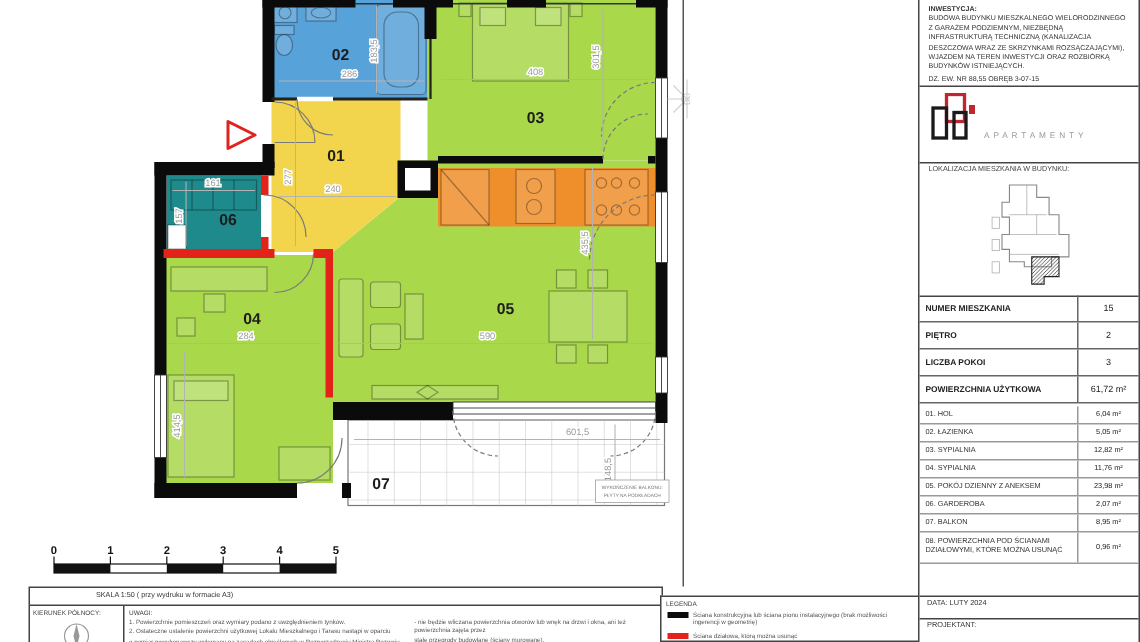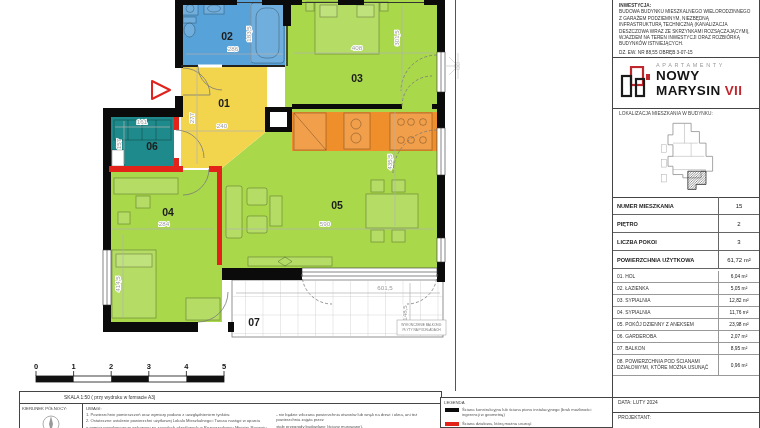--- a/index.html
+++ b/index.html
@@ -253,21 +253,20 @@
 
   <div class="abs" style="top:62px;left:6px;display:flex;align-items:flex-end;">
     <svg width="34" height="32" viewBox="0 0 34 32" style="flex:none;">
       <rect x="12" y="1" width="12" height="18" fill="none" stroke="#c0272d" stroke-width="2.2"></rect>
       <rect x="3" y="10" width="9" height="20" fill="none" stroke="#1a1a1a" stroke-width="2.2"></rect>
       <rect x="17" y="13" width="8" height="17" fill="none" stroke="#1a1a1a" stroke-width="2.2"></rect>
       <rect x="27" y="8" width="4" height="6" fill="#c0272d"></rect>
     </svg>
     <div style="margin-left:3px;">
       <div class="logo-ap">APARTAMENTY</div>
-      <div class="logo-nm"><span>NOWY MARYSIN</span> <span class="logo-vii">VII</span></div>
     </div>
   </div>
 
   <div class="abs hline" style="top:108px;"></div>
 
   <div class="abs loclbl" style="top:108px;left:0;">LOKALIZACJA MIESZKANIA W BUDYNKU:</div>
 
   <svg class="abs" style="top:120px;left:28px;" width="92" height="76" viewBox="0 0 110 92">
     <defs>
       <pattern id="hm" width="3" height="3" patternUnits="userSpaceOnUse">

